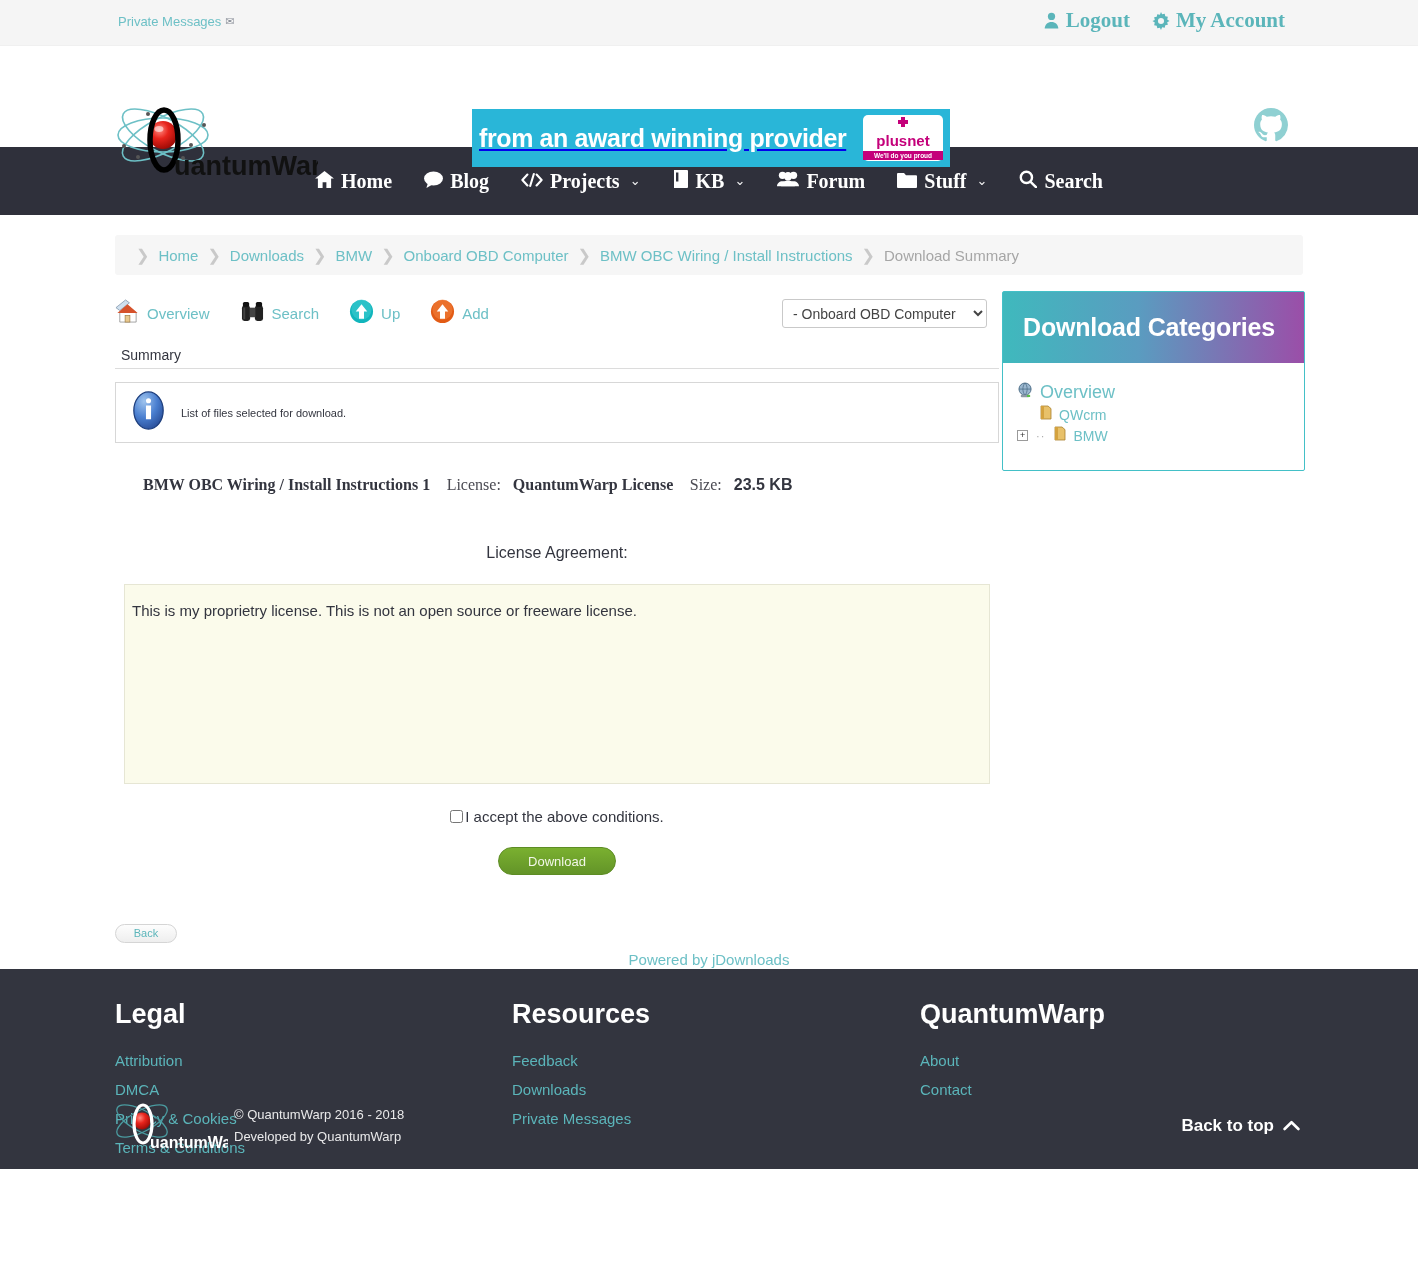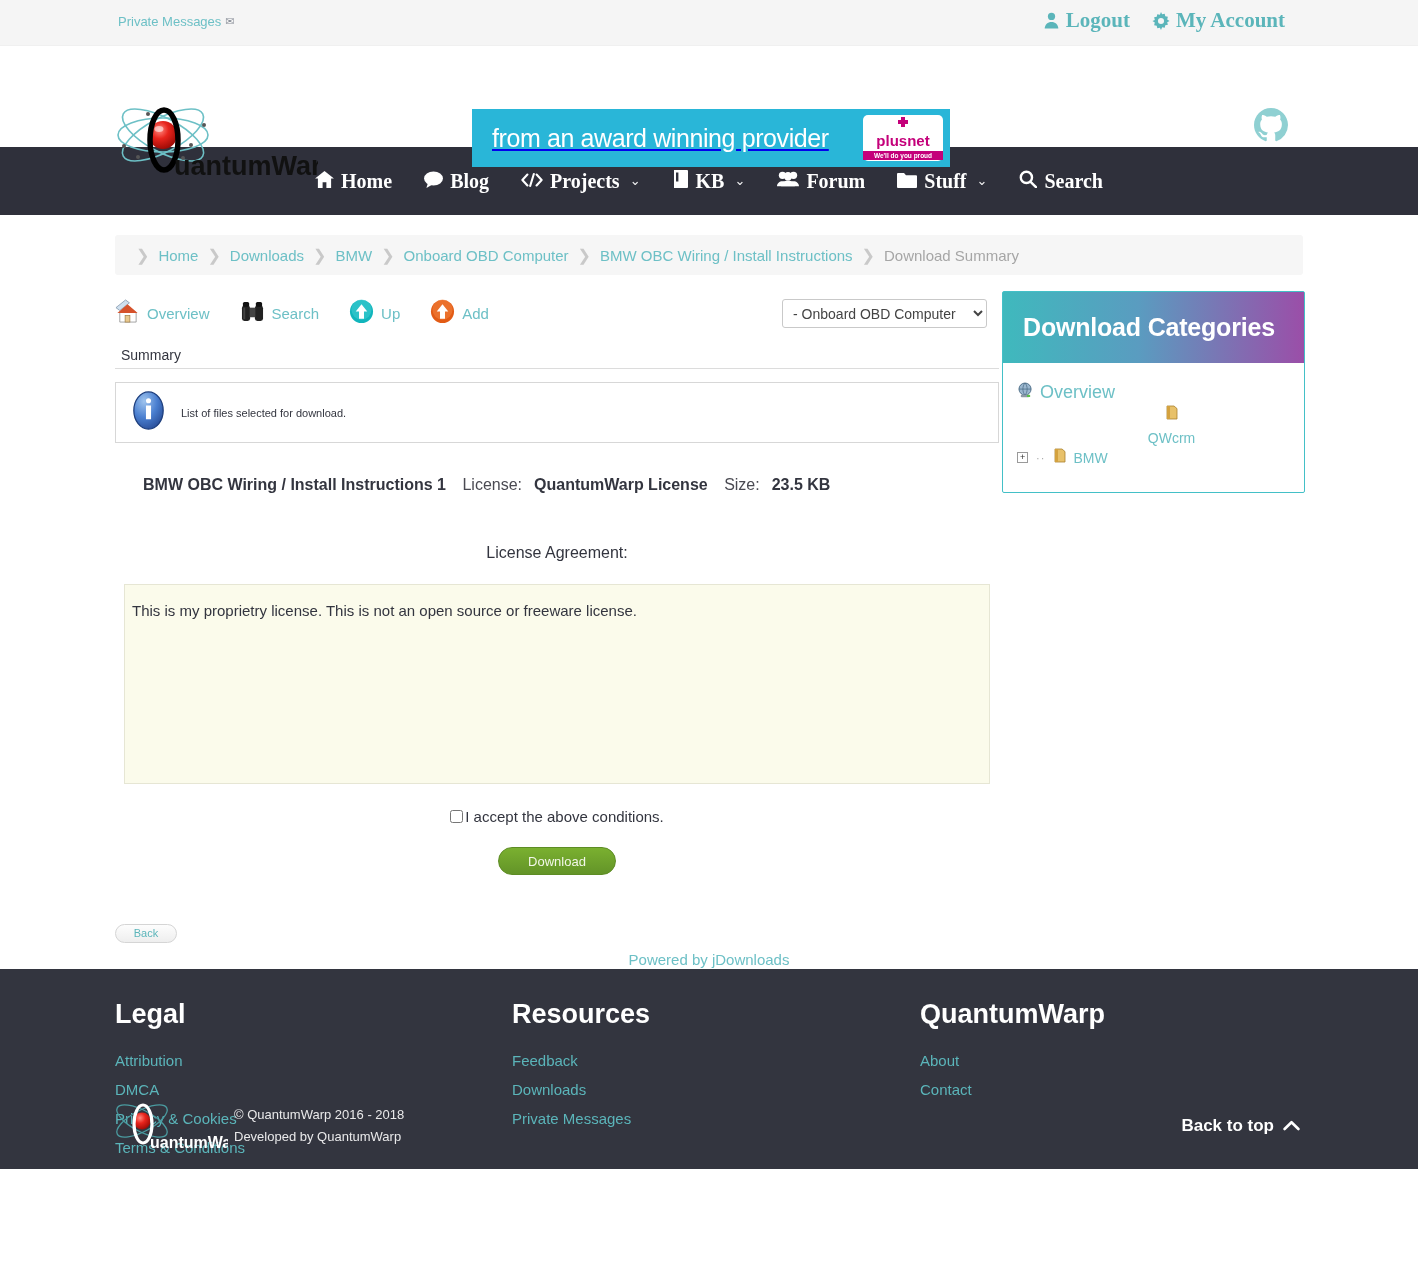--- a/index.html
+++ b/index.html
@@ -34,22 +34,22 @@
   
   .header { height:101px; background:#fff; position:relative; }
   .logo-wrap { position:absolute; left:108px; top:53px; width:210px; height:82px; }
   .banner {
     position:absolute; left:472px; top:63px;
     width:478px; height:58px;
     background:#29b6d8; display:flex; align-items:center;
     overflow:hidden;
   }
   .banner-text {
-    color:#fff; font-weight:normal; font-size:25px;
-    margin-left:20px; letter-spacing:-0.4px;
+    color:#fff; font-weight:bold; font-size:25px;
+    margin-left:7px; letter-spacing:-0.4px;
     font-family:"Liberation Sans", sans-serif;
     white-space:nowrap;
   }
   .plusnet {
     position:absolute; right:7px; top:6px;
     width:80px; height:46px; background:#fff;
     border-radius:5px;
     display:flex; flex-direction:column; align-items:center; justify-content:center;
   }
   .plusnet-word { color:#c4007a; font-weight:bold; font-size:15px; line-height:1; margin-top:1px;}
@@ -105,21 +105,21 @@
   .info-box {
     margin-top:13px;
     border:1px solid #d7d7d7; background:#fff;
     height:61px; display:flex; align-items:center;
     padding:0 10px; gap:10px;
   }
   .info-txt { font-size:11px; color:#33353f; }
 
   .file-line { margin-top:33px; padding-left:28px; font-size:16px; color:#4a4a52; }
   .file-line b { color:#33353f; }
-  .file-line .seg { margin-right:12px; }
+  .file-line .seg { margin-right:12px;font-family:Liberation Serif, serif; }
 
   .lic-title { text-align:center; margin-top:50px; font-size:16px; font-weight:normal; color:#33353f; }
   .lic-box {
     margin-top:22px; margin-left:9px;
     width:866px; height:200px;
     background:#fbfbeb; border:1px solid #e6e6d4;
     padding:17px 0 0 7px;
     font-size:15px; color:#33353f;
   }
   .accept-row { display:flex; align-items:center; justify-content:center; margin-top:24px; gap:2px; }
@@ -146,21 +146,21 @@
 
   
   .cat-panel { border:1px solid #43c0c7; border-radius:2px; background:#fff; }
   .cat-head {
     height:71px; background:linear-gradient(90deg,#3fb9bd 0%,#5a9cc0 45%,#9b4ea8 100%);
     display:flex; align-items:center; padding-left:20px;
   }
   .cat-head h2 { margin:0; color:#fff; font-size:25px; font-weight:bold; letter-spacing:-.2px;}
   .cat-body { padding:18px 0 24px 0; min-height:92px; }
   .cat-row { display:flex; align-items:center; gap:6px; padding:1px 0 1px 14px; }
-  .cat-row.ind { padding-left:36px;flex-direction:column; }
+  .cat-row.ind { padding-left:36px; }
   .cat-row.ind2 { padding-left:14px; }
   .cat-link { color:#6dc0c6; text-decoration:none; }
   .cat-link.big { font-size:18px; }
   .cat-link.sm { font-size:14px; }
   .expander {
     width:11px; height:11px; border:1px solid #9a9a9a; background:#fff;
     font-size:9px; line-height:9px; text-align:center; color:#333;
     display:inline-block; margin-right:2px;
   }
   .dotted { color:#aaa; font-size:11px; letter-spacing:1px; margin-right:2px;}

